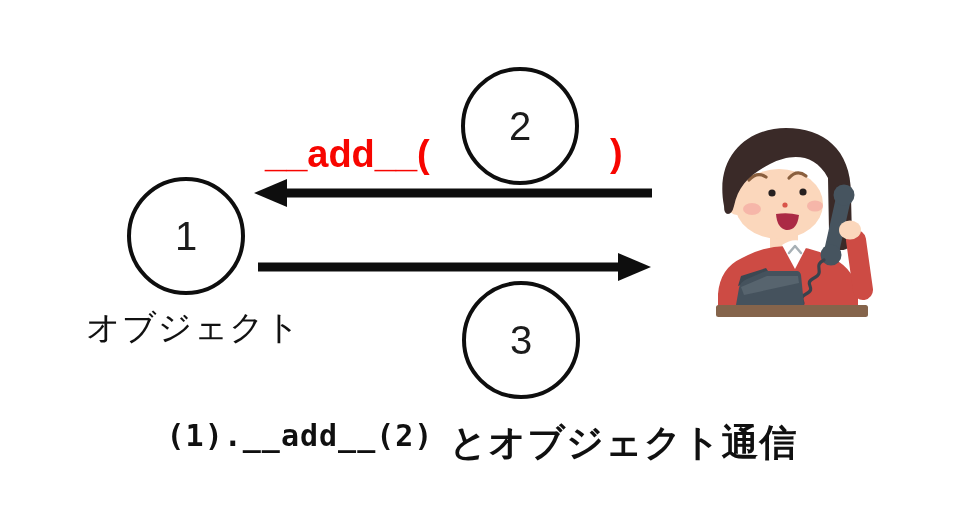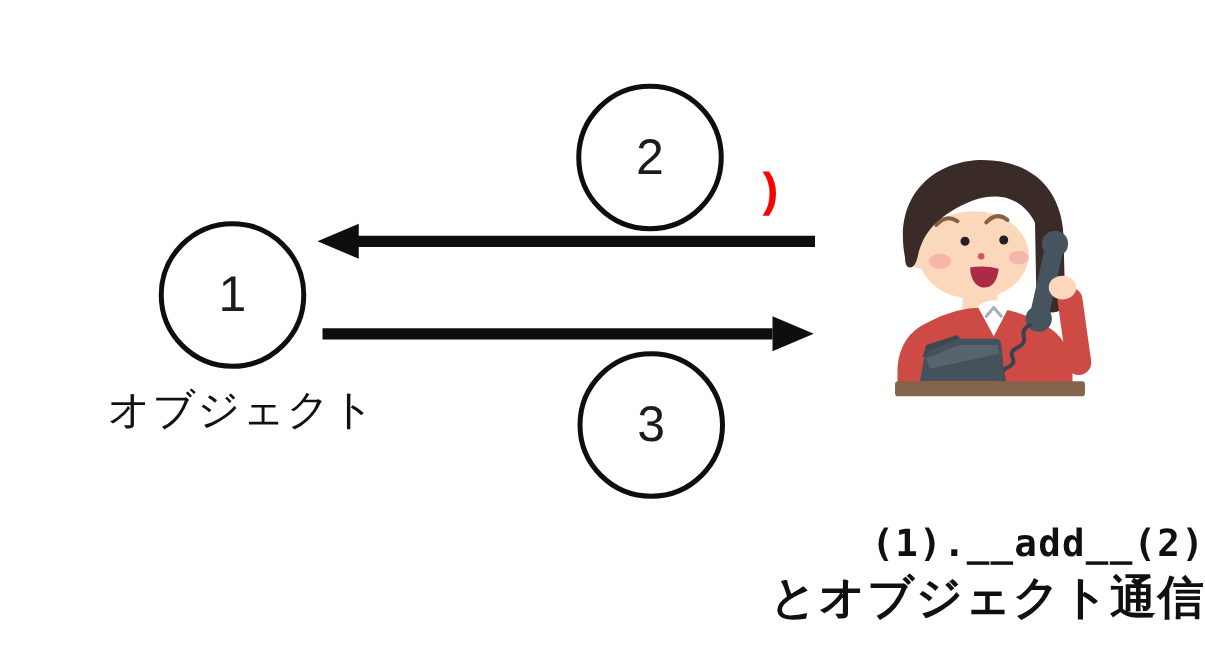--- a/index.html
+++ b/index.html
@@ -24,21 +24,21 @@
   .arrow-svg { position:absolute; }
   .arrow-left-svg  { left:250px; top:177px; }
   .arrow-right-svg { left:254px; top:250px; }
   .obj-label {
     position:absolute; left:86px; top:305px; font-size:34px; font-weight:400;
     color:#111111; letter-spacing:1px;
   }
   .person-svg { position:absolute; left:698px; top:118px; }
   .caption {
     position:absolute; left:0; top:418px; width:964px;
-    display:flex; justify-content:center; align-items:flex-end;flex-direction:column;
+    display:flex; justify-content:center; align-items:flex-start;
   }
   .cap-code {
     font-family:"DejaVu Sans Mono", monospace; font-weight:700;
     font-size:30px; letter-spacing:1px; color:#101010; white-space:pre;
   }
   .cap-text {
     font-size:37px; font-weight:700; color:#101010; margin-left:16px;
     letter-spacing:1px;
   }
 </style>
@@ -50,20 +50,21 @@
   <div class="circle circle-1">
     <span>1</span>
   </div>
   <div class="circle circle-2">
     <span>2</span>
   </div>
   <div class="circle circle-3">
     <span>3</span>
   </div>
 
+  <div class="red-text red-open">__add__(</div>
   <div class="red-text red-close">)</div>
 
   <svg class="arrow-svg arrow-left-svg" width="404" height="32" viewBox="0 0 404 32">
     <line x1="402" y1="16" x2="32" y2="16" stroke="#0e0e0e" stroke-width="9"></line>
     <polygon points="4,16 37,2 37,30" fill="#0e0e0e"></polygon>
   </svg>
 
   <svg class="arrow-svg arrow-right-svg" width="400" height="34" viewBox="0 0 400 34">
     <line x1="4" y1="17" x2="364" y2="17" stroke="#0e0e0e" stroke-width="9"></line>
     <polygon points="397,17 364,3 364,31" fill="#0e0e0e"></polygon>

